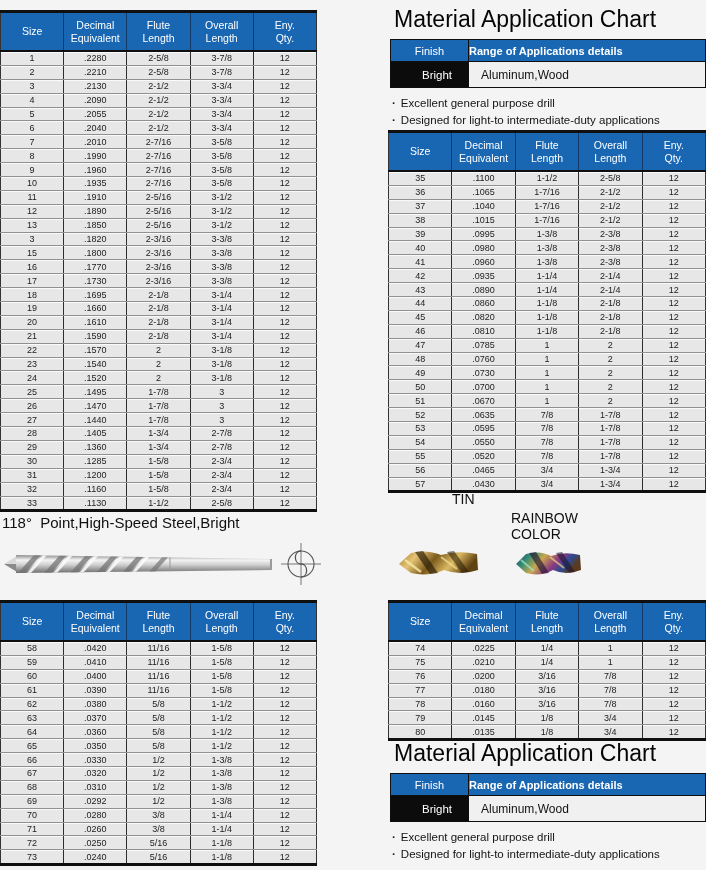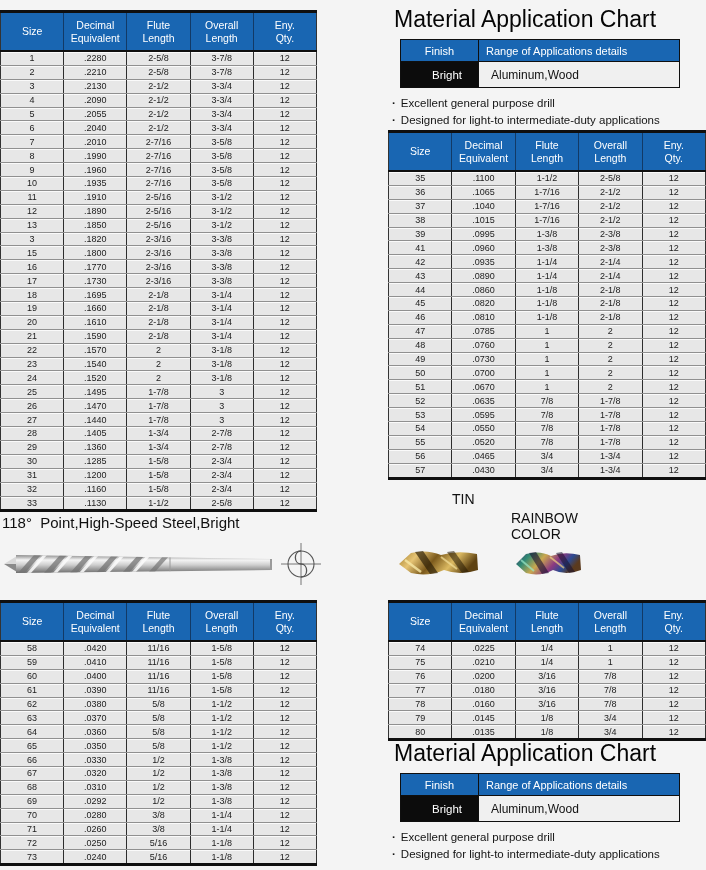--- a/index.html
+++ b/index.html
@@ -32,27 +32,27 @@
   table.size td:first-child { border-left:none; }
   #table1 { left:0; top:10px; width:317px; }
   #table2 { left:388px; top:130px; width:318px; }
   #table3 { left:0; top:600px; width:317px; }
   #table4 { left:388px; top:600px; width:318px; }
   
   .mac { position:absolute; width:318px; }
   #mac1 { left:388px; top:4px; }
   #mac2 { left:388px; top:738px; }
   .mac-title { font-size:23px; color:#050505; letter-spacing:0; padding:2px 0 6px 6px; white-space:nowrap; }
-  table.finish { border-collapse:collapse; width:280px; margin-left:12px; }
+  table.finish { border-collapse:collapse; width:316px; margin-left:2px; }
   table.finish th {
     background:#1966b2; color:#fff; font-weight:400; font-size:11px;
     height:21px; border:1.5px solid #0f0f0f; padding:0;
   }
   table.finish th.fh { width:77px; text-align:center; }
-  table.finish th.rh { text-align:left; padding-left:7px; }
+  table.finish th.rh { text-align:left; padding-left:0;font-weight:bold; }
   table.finish td { height:25px; border:1.5px solid #0f0f0f; padding:0; }
   table.finish td.fv { background:#0c0c0c; color:#ffffff; font-size:11.5px; text-align:center;padding-left:15px; }
   table.finish td.rv { background:#f0f0f0; color:#111; font-size:12px; text-align:left; padding-left:12px; }
   .bullets { list-style:none; margin:7px 0 0 0; padding:0 0 4px 2px; }
   .bullets li { font-size:11.5px; color:#141414; line-height:17px; white-space:nowrap; }
   .bullets li::before { content:"·"; font-weight:700; margin:0 5px 0 2px; }
   
   .h118 {
     position:absolute; left:2px; top:514px; font-size:15px; color:#101010;
     white-space:pre;
@@ -377,20 +377,27 @@
         <tr>
           <td>38</td>
           <td>.1015</td>
           <td>1-7/16</td>
           <td>2-1/2</td>
           <td>12</td>
         </tr>
         <tr>
           <td>39</td>
           <td>.0995</td>
+          <td>1-3/8</td>
+          <td>2-3/8</td>
+          <td>12</td>
+        </tr>
+        <tr>
+          <td>40</td>
+          <td>.0980</td>
           <td>1-3/8</td>
           <td>2-3/8</td>
           <td>12</td>
         </tr>
         <tr>
           <td>41</td>
           <td>.0960</td>
           <td>1-3/8</td>
           <td>2-3/8</td>
           <td>12</td>

